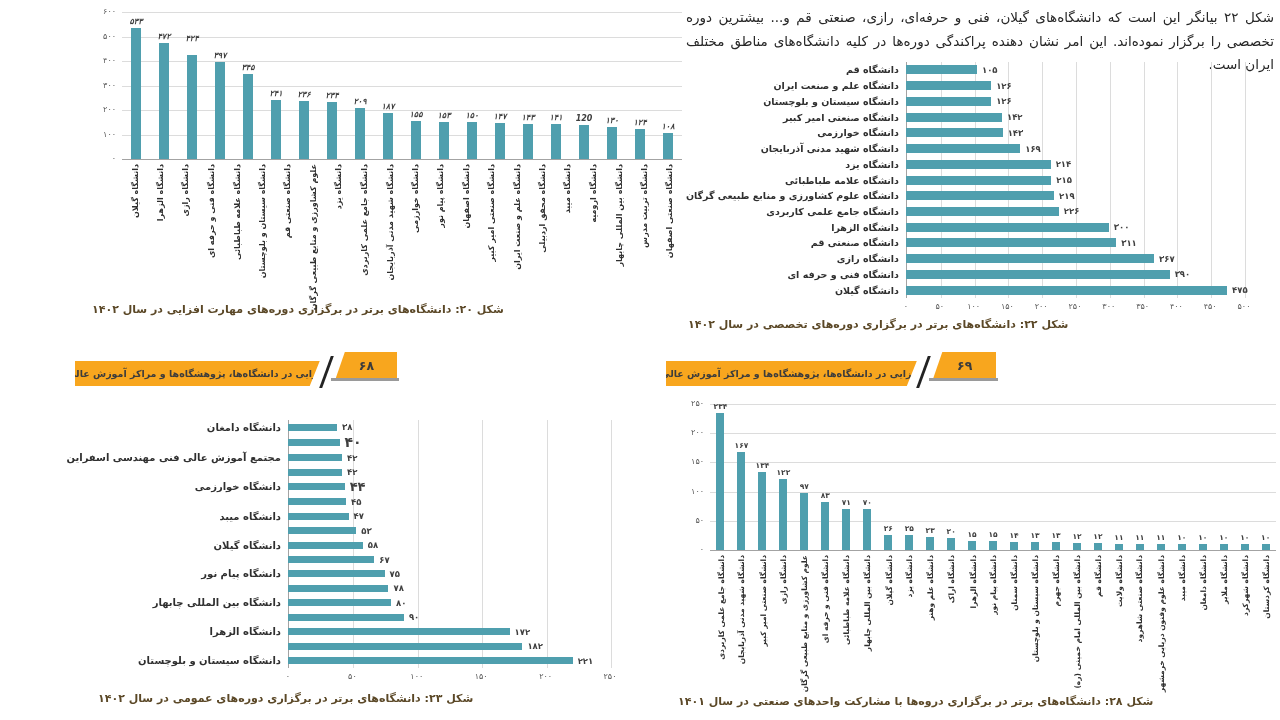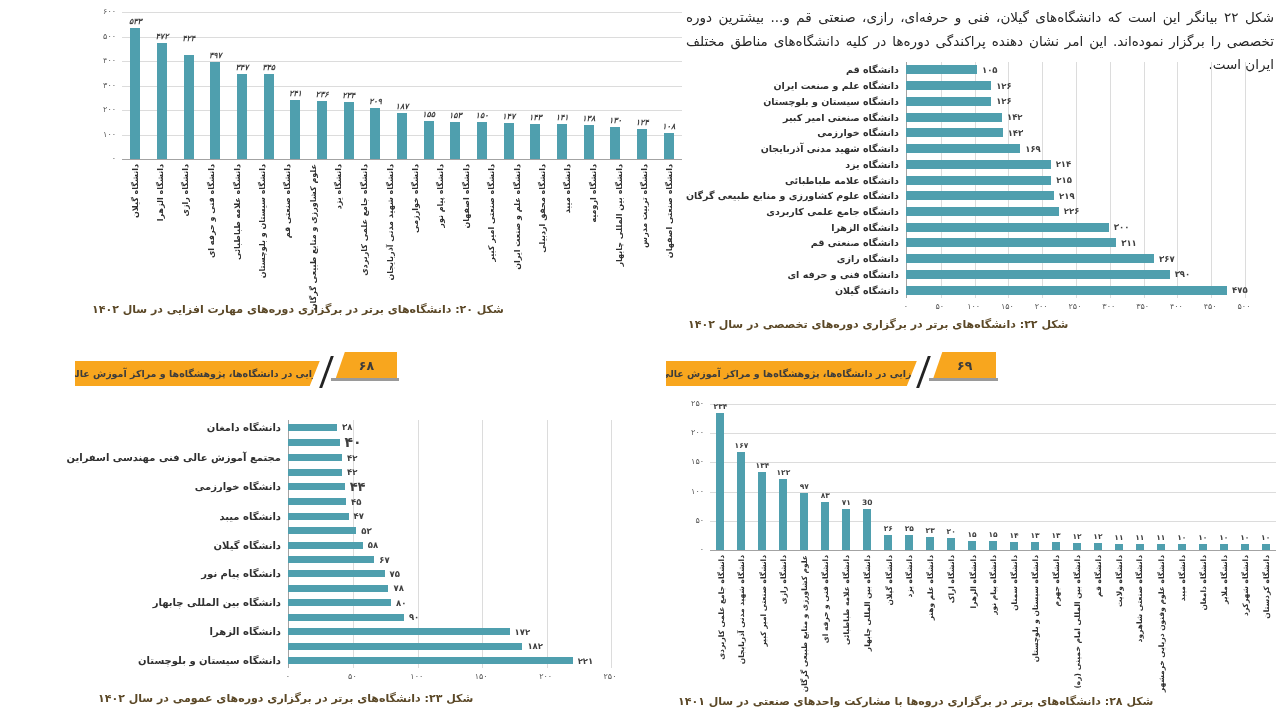--- a/index.html
+++ b/index.html
@@ -85,24 +85,20 @@
           </div>
           <div class="vslot">
             <div class="vbar" style="height: 103.88px; width: 10px;"></div>
             <div class="vval" style="bottom: 116px; font-size: 8px;">۴۲۴</div>
           </div>
           <div class="vslot">
             <div class="vbar" style="height: 97.265px; width: 10px;"></div>
             <div class="vval" style="bottom: 99.265px; font-size: 8px;">۳۹۷</div>
           </div>
           <div class="vslot">
-            <div class="vbar" style="height: 85.015px; width: 10px;"></div>
-            <div class="vval" style="bottom: 87.015px; font-size: 8px;">۳۴۷</div>
-          </div>
-          <div class="vslot">
             <div class="vbar" style="height: 84.525px; width: 10px;"></div>
             <div class="vval" style="bottom: 86.525px; font-size: 8px;">۳۴۵</div>
           </div>
           <div class="vslot">
             <div class="vbar" style="height: 59.045px; width: 10px;"></div>
             <div class="vval" style="bottom: 61.045px; font-size: 8px;">۲۴۱</div>
           </div>
           <div class="vslot">
             <div class="vbar" style="height: 57.82px; width: 10px;"></div>
             <div class="vval" style="bottom: 59.82px; font-size: 8px;">۲۳۶</div>
@@ -138,21 +134,21 @@
           <div class="vslot">
             <div class="vbar" style="height: 35.035px; width: 10px;"></div>
             <div class="vval" style="bottom: 37.035px; font-size: 8px;">۱۴۳</div>
           </div>
           <div class="vslot">
             <div class="vbar" style="height: 34.545px; width: 10px;"></div>
             <div class="vval" style="bottom: 36.545px; font-size: 8px;">۱۴۱</div>
           </div>
           <div class="vslot">
             <div class="vbar" style="height: 33.81px; width: 10px;"></div>
-            <div class="vval" style="bottom: 35.81px; font-size: 8px;">۱۳۸</div>
+            <div class="vval" style="bottom: 35.81px; font-size: 8px;">120</div>
           </div>
           <div class="vslot">
             <div class="vbar" style="height: 31.85px; width: 10px;"></div>
             <div class="vval" style="bottom: 33.85px; font-size: 8px;">۱۳۰</div>
           </div>
           <div class="vslot">
             <div class="vbar" style="height: 30.38px; width: 10px;"></div>
             <div class="vval" style="bottom: 32.38px; font-size: 8px;">۱۲۴</div>
           </div>
           <div class="vslot">
@@ -500,21 +496,21 @@
           <div class="vslot">
             <div class="vbar" style="height: 48.472px; width: 8px;"></div>
             <div class="vval" style="bottom: 50.472px; font-size: 7.5px;">۸۳</div>
           </div>
           <div class="vslot">
             <div class="vbar" style="height: 41.464px; width: 8px;"></div>
             <div class="vval" style="bottom: 43.464px; font-size: 7.5px;">۷۱</div>
           </div>
           <div class="vslot">
             <div class="vbar" style="height: 40.88px; width: 8px;"></div>
-            <div class="vval" style="bottom: 42.88px; font-size: 7.5px;">30</div>
+            <div class="vval" style="bottom: 42.88px; font-size: 7.5px;">۷۰</div>
           </div>
           <div class="vslot">
             <div class="vbar" style="height: 15.184px; width: 8px;"></div>
             <div class="vval" style="bottom: 17.184px; font-size: 7.5px;">۲۶</div>
           </div>
           <div class="vslot">
             <div class="vbar" style="height: 14.6px; width: 8px;"></div>
             <div class="vval" style="bottom: 16.6px; font-size: 7.5px;">۲۵</div>
           </div>
           <div class="vslot">

